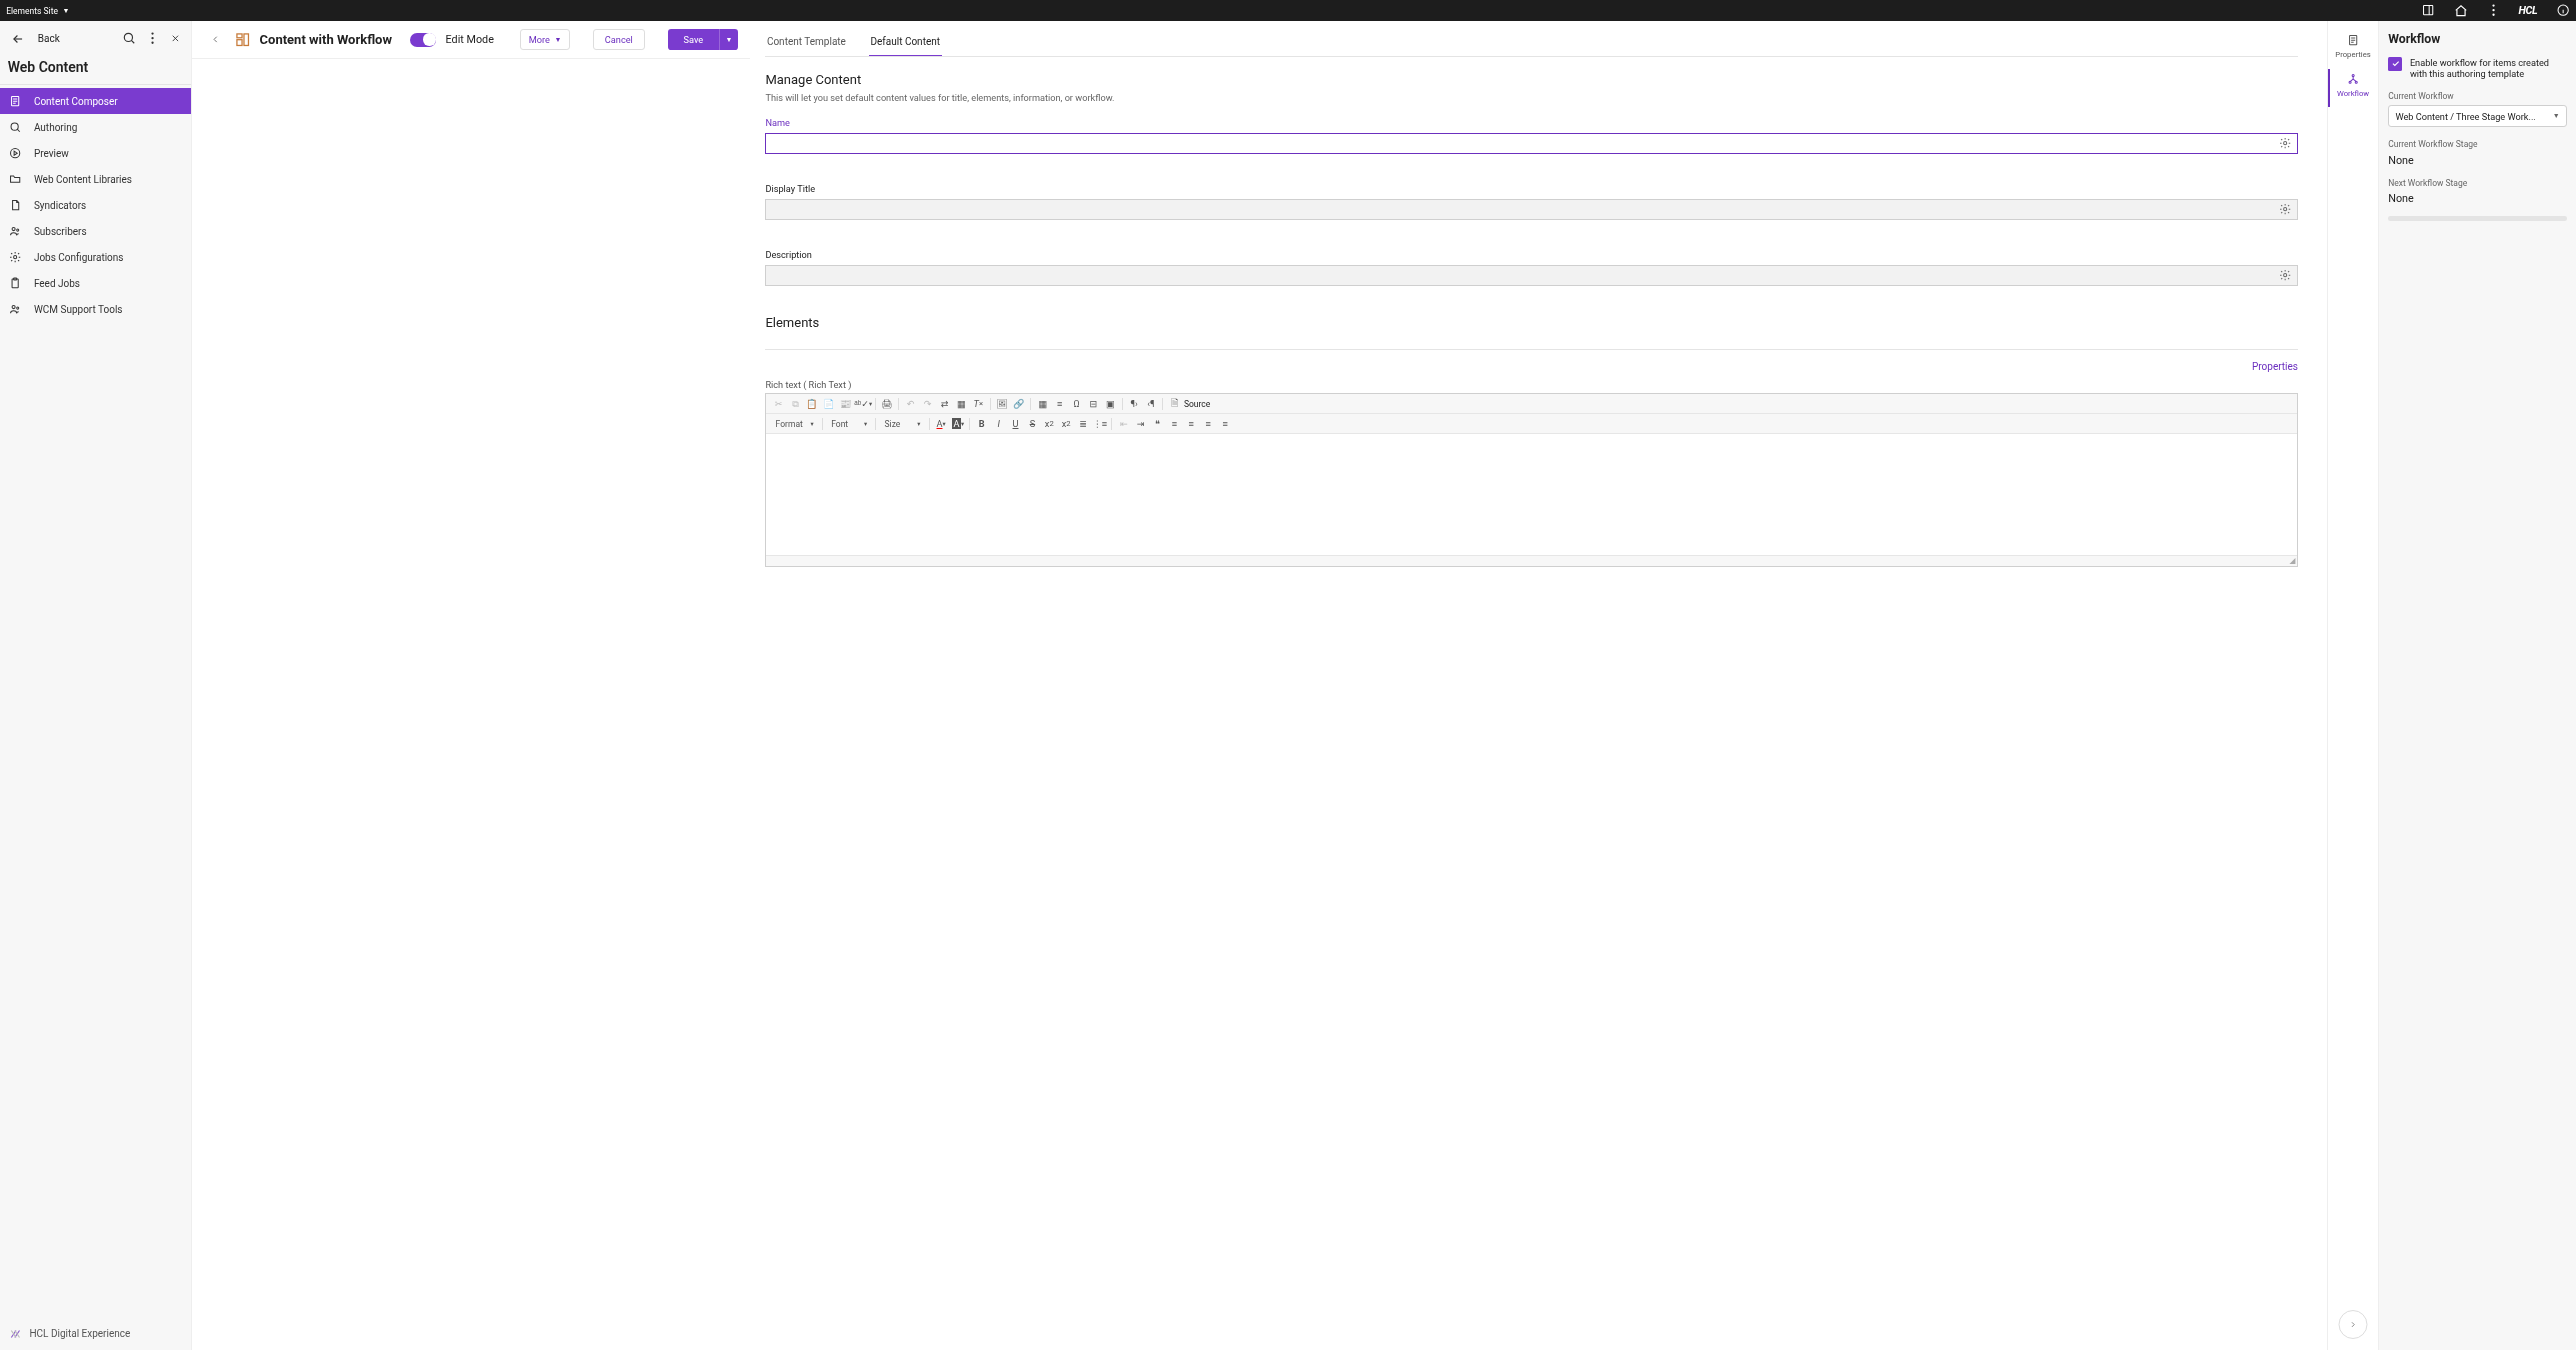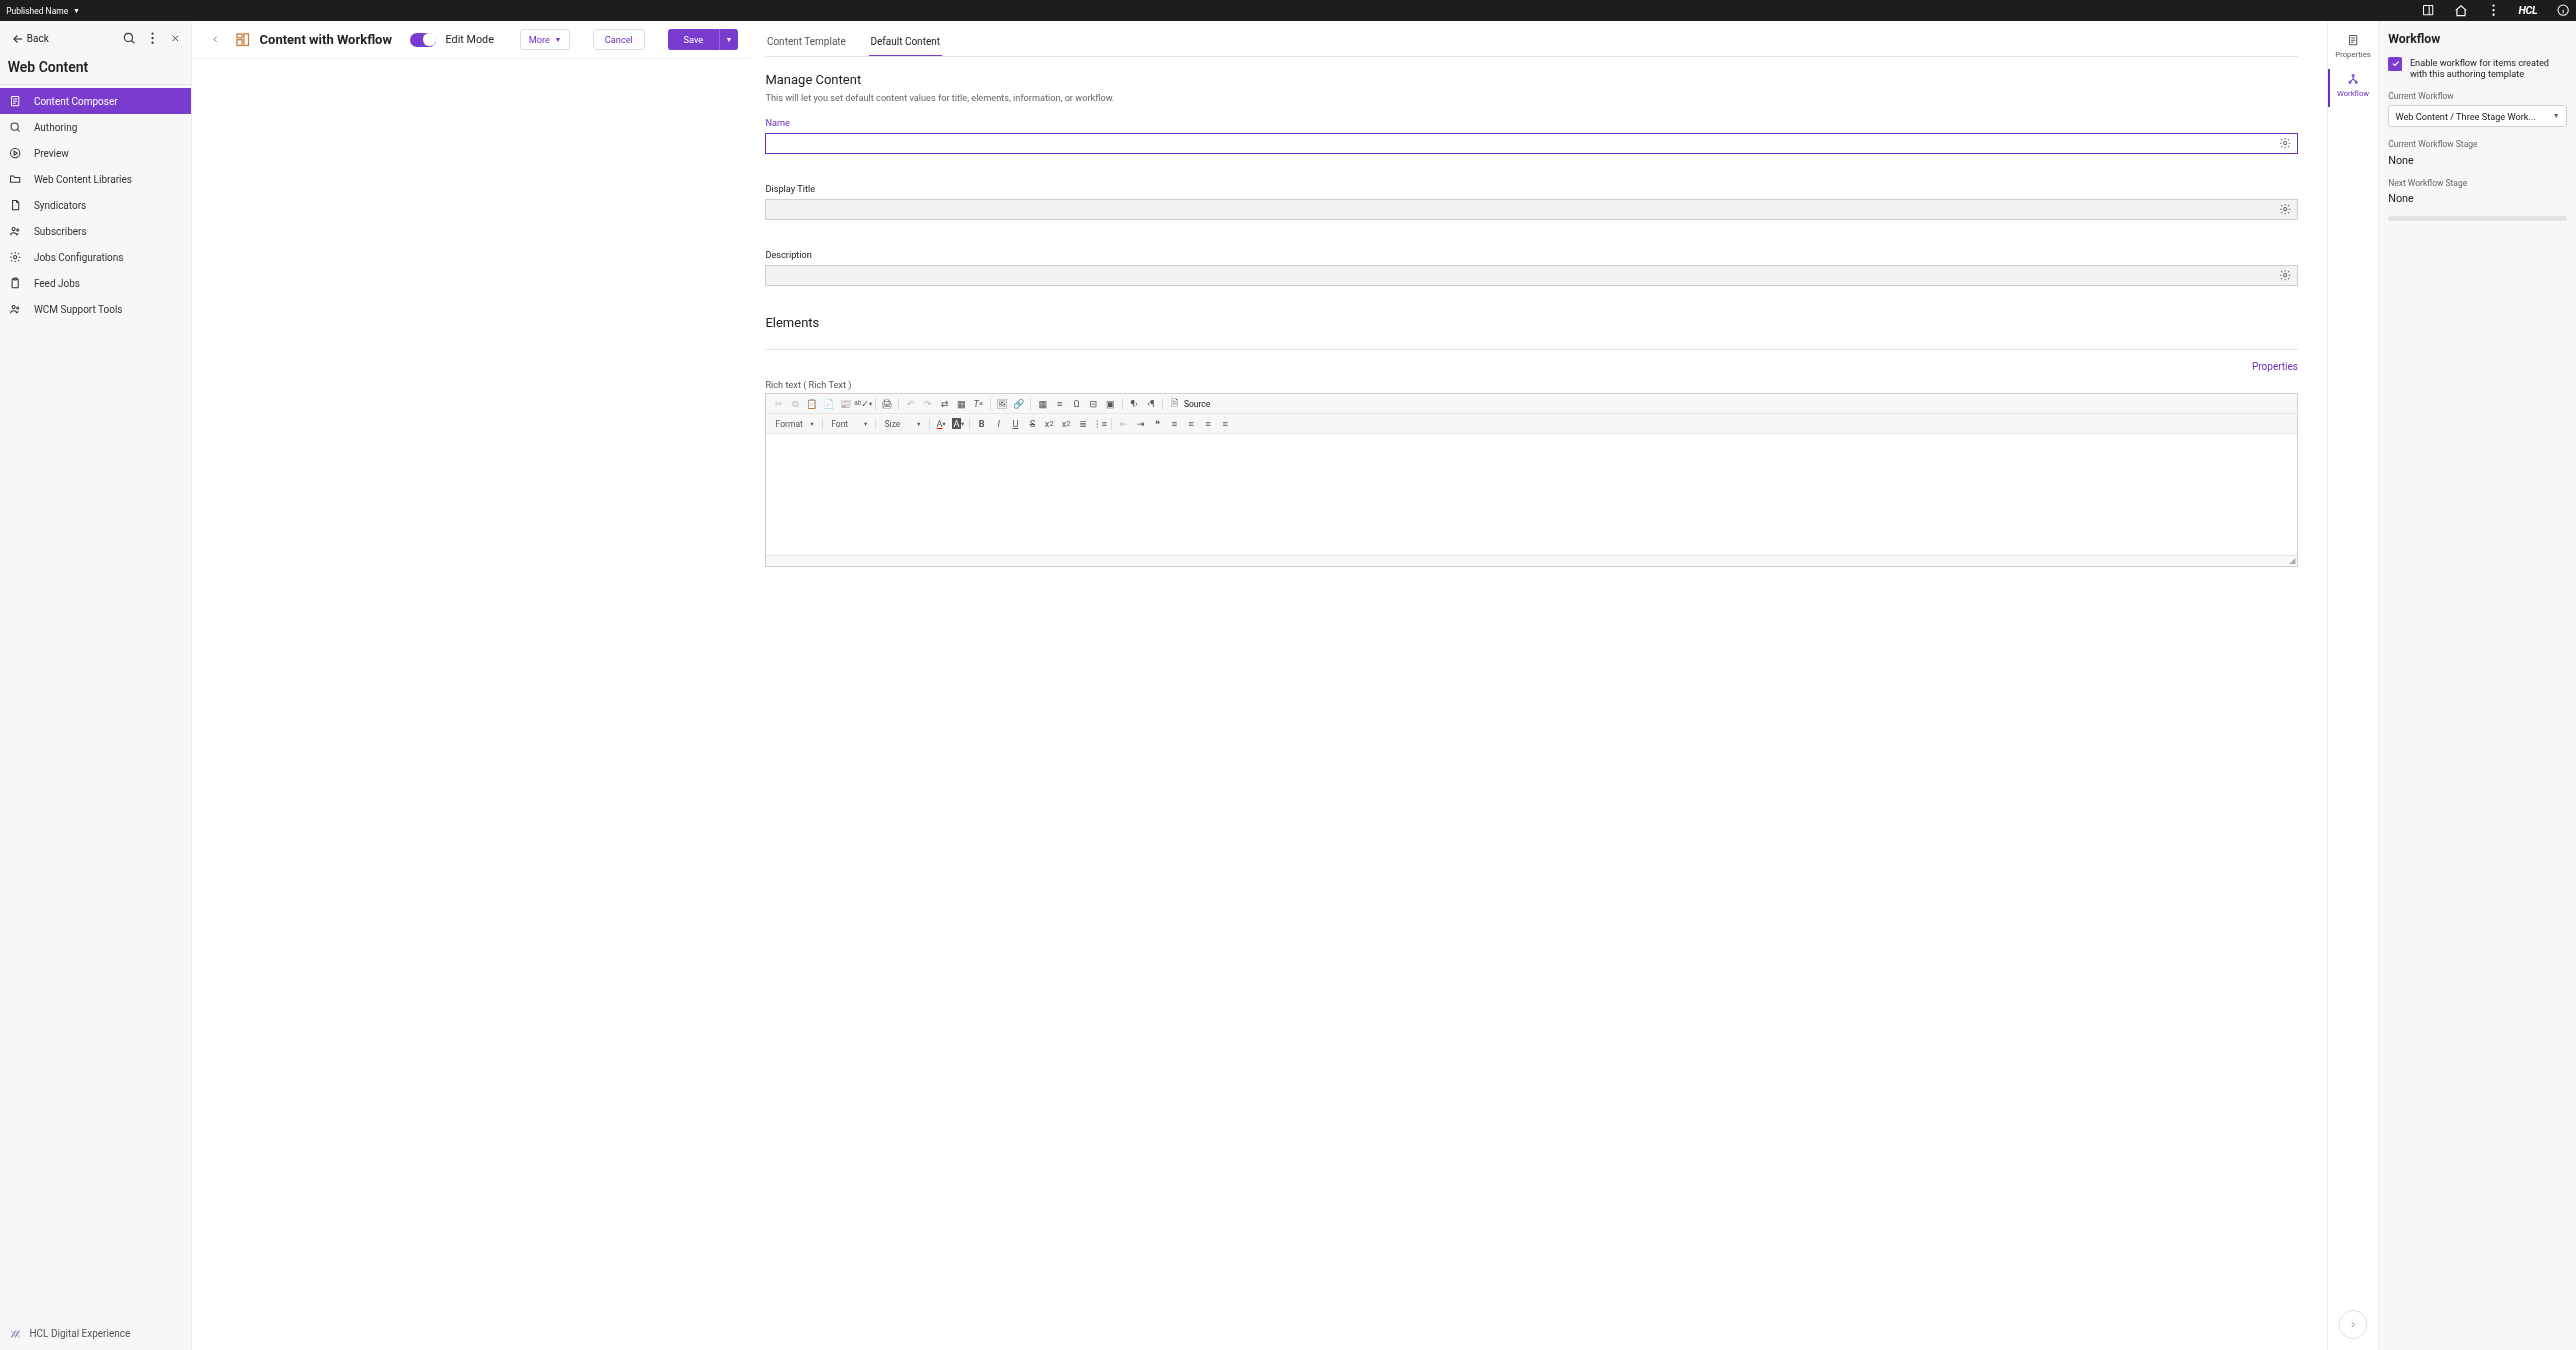--- a/index.html
+++ b/index.html
@@ -18,21 +18,21 @@
   .topbar .site{font-size:8.5px;display:flex;align-items:center;gap:4.6px;cursor:pointer}
   .topbar .tri{font-size:7px}
   .topbar .right{display:flex;align-items:center;gap:18.5px}
   .topbar .ico{width:14px;height:14px;display:flex;align-items:center;justify-content:center;color:#fff}
   .hcl-logo{font-style:italic;font-weight:700;letter-spacing:-0.4px;font-size:10.8px}
   
   .app{display:flex;height:calc(100vh - 21px);min-height:589px}
   
   .sidebar{width:192px;background:var(--gray-bg);border-right:0.8px solid #eee;display:flex;flex-direction:column;flex-shrink:0}
   .sb-head{display:flex;align-items:center;height:35px;padding:0 7.7px 0 10.8px;gap:7.7px}
-  .sb-head .back{display:flex;align-items:center;gap:2px;cursor:pointer}
+  .sb-head .back{display:flex;align-items:center;gap:13px;cursor:pointer}
   .sb-head .spacer{flex:1}
   .sb-head .ico{width:15.4px;height:15.4px;display:flex;align-items:center;justify-content:center;cursor:pointer;color:#333}
   .sb-title{padding:3.1px 7.7px 9.2px 7.7px;font-size:14px;font-weight:600;border-bottom:0.8px solid #e4e4e4}
   .sb-nav{padding-top:3.1px}
   .sb-item{display:flex;align-items:center;gap:10.8px;height:26px;padding:0 7.7px;cursor:pointer;font-size:10px;color:#333}
   .sb-item.active{background:var(--purple-bg);color:#fff}
   .sb-item .ico{width:15.4px;height:15.4px;display:flex;align-items:center;justify-content:center}
   .sb-footer{margin-top:auto;padding:9.2px;display:flex;align-items:center;gap:6.2px;color:#555;font-size:10px}
   
   .main{flex:1;display:flex;min-width:0}
@@ -95,21 +95,21 @@
   .r-select{border:0.8px solid #cfcfcf;background:#fff;height:21.5px;border-radius:3.1px;display:flex;align-items:center;justify-content:space-between;padding:0 6.2px;font-size:9.2px;cursor:pointer;margin-bottom:12.3px}
   .r-value{font-size:10.8px;margin-bottom:10.8px}
   .r-scroll{height:4.6px;background:#e4e4e4;border-radius:2.3px;margin-top:4.6px}
   svg{display:block}
 </style>
 </head>
 <body>
 
 <div class="topbar">
   <div class="site">
-    <span>Published Name</span>
+    <span>Elements Site</span>
     <span class="tri">▼</span>
   </div>
   <div class="right">
     <span class="ico">
       <svg width="12.3" height="12.3" viewBox="0 0 24 24" fill="none" stroke="currentColor" stroke-width="2">
           <rect x="3" y="3" width="18" height="18" rx="1"></rect>
           <path d="M14 3v18"></path>
         </svg>
     </span>
     <span class="ico">

